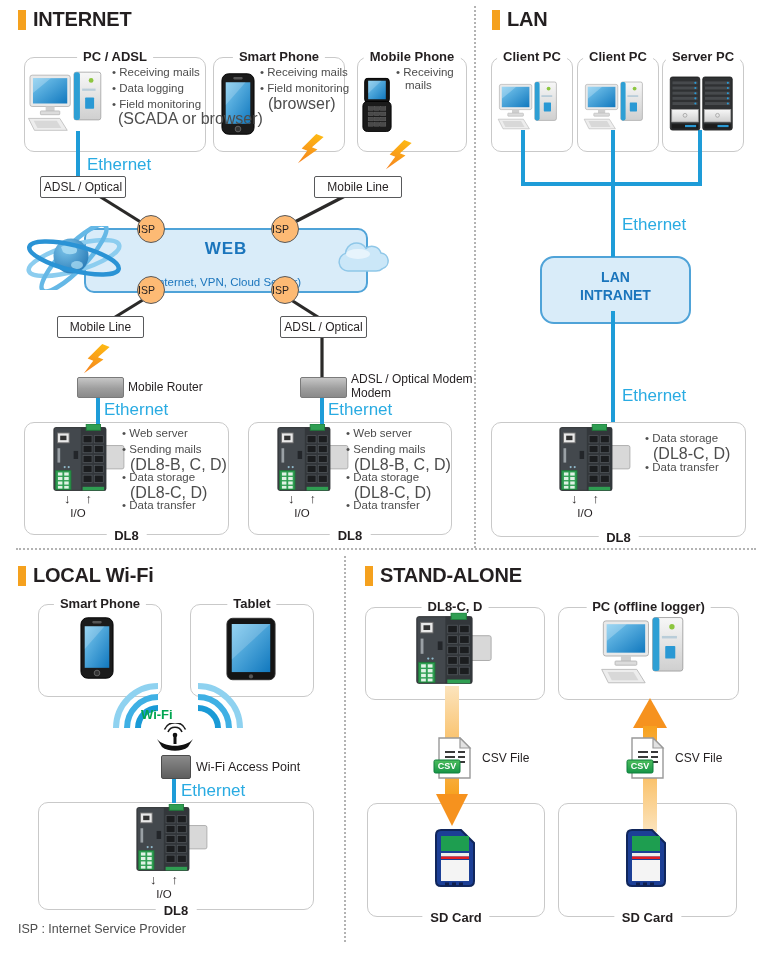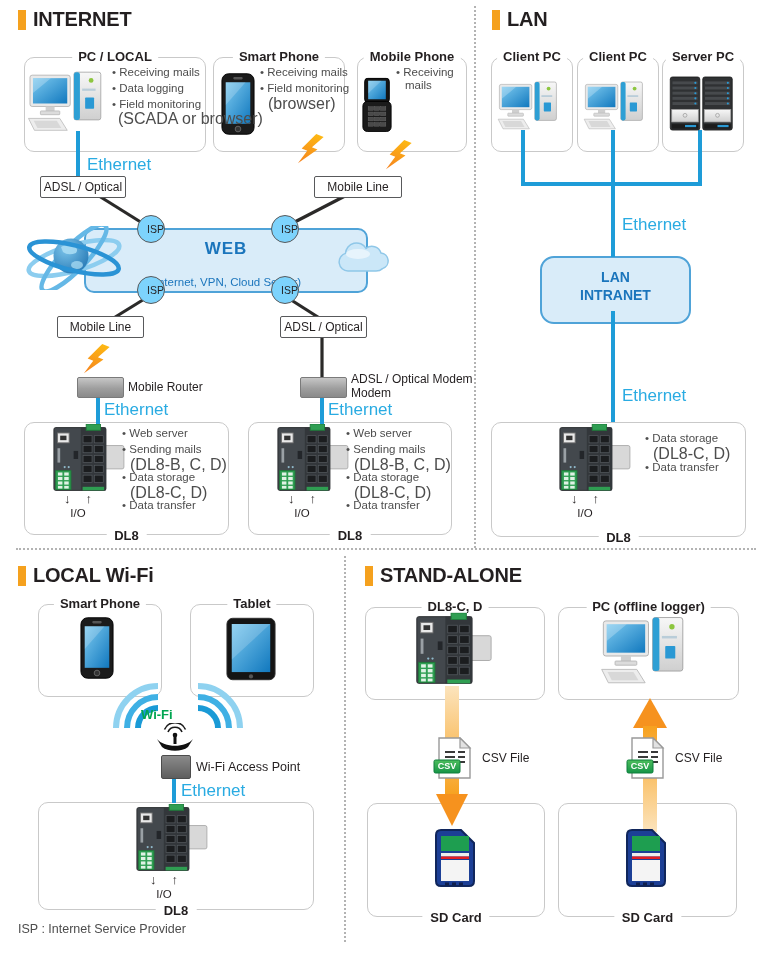--- a/index.html
+++ b/index.html
@@ -15,22 +15,22 @@
   
   .node-box{position:absolute;background:#fff;border:1px solid #c9c9c9;border-radius:10px;z-index:1}
   .nt{position:absolute;top:-9px;left:50%;transform:translateX(-50%);background:#fff;
       padding:0 6px;font-size:13px;font-weight:bold;white-space:nowrap;z-index:4;color:#231f20}
   .nb{position:absolute;bottom:-9px;left:50%;transform:translateX(-50%);background:#fff;
       padding:0 8px;font-size:13px;font-weight:bold;white-space:nowrap;z-index:4;color:#231f20}
   
   .tag{position:absolute;background:#fff;border:1.5px solid #58595b;border-radius:2px;
        display:flex;align-items:center;justify-content:center;font-size:12px;z-index:3;color:#231f20}
   
-  .isp{position:absolute;width:26px;height:26px;background:#7dd3fc;border:1.5px solid #58595b;
-       border-radius:50%;display:flex;align-items:center;justify-content:flex-end;
+  .isp{position:absolute;width:26px;height:26px;background:#fdba74;border:1.5px solid #58595b;
+       border-radius:50%;display:flex;align-items:center;justify-content:flex-start;
        font-size:10.5px;color:#231f20;z-index:4}
   
   .panel{position:absolute;background:#D9ECF9;border:2px solid #4FA3D8;z-index:1;
          color:#1B75BC;text-align:center}
   .panel.web{border-radius:10px}
   .panel.web .pt{font-size:17px;font-weight:bold;letter-spacing:1px;margin-top:9px}
   .panel.web .ps{font-size:11.5px;margin-top:17px}
   .panel.intra{border-radius:14px;font-size:14px;font-weight:bold;line-height:18px;padding-top:10px}
   
   .gray{position:absolute;background:linear-gradient(180deg,#c6c6c6 0%,#9e9e9e 55%,#8a8a8a 100%);
@@ -285,21 +285,21 @@
   <div class="sec" style="left:365px;top:564px">
     <span class="bar"></span>
     <span class="t">STAND-ALONE</span>
   </div>
   <div class="sec" style="left:18px;top:564px">
     <span class="bar"></span>
     <span class="t">LOCAL Wi-Fi</span>
   </div>
 
   <div class="node-box" style="left:24px;top:57px;width:180px;height:93px">
-    <span class="nt">PC / LOCAL</span>
+    <span class="nt">PC / ADSL</span>
   </div>
   <div class="node-box" style="left:213px;top:57px;width:130px;height:93px">
     <span class="nt">Smart Phone</span>
   </div>
   <div class="node-box" style="left:357px;top:57px;width:108px;height:93px">
     <span class="nt">Mobile Phone</span>
   </div>
 
   <svg class="icon" style="left:27px;top:70px" width="82" height="64" viewBox="0 0 110 84">
       <use href="#ic-pc"></use>

